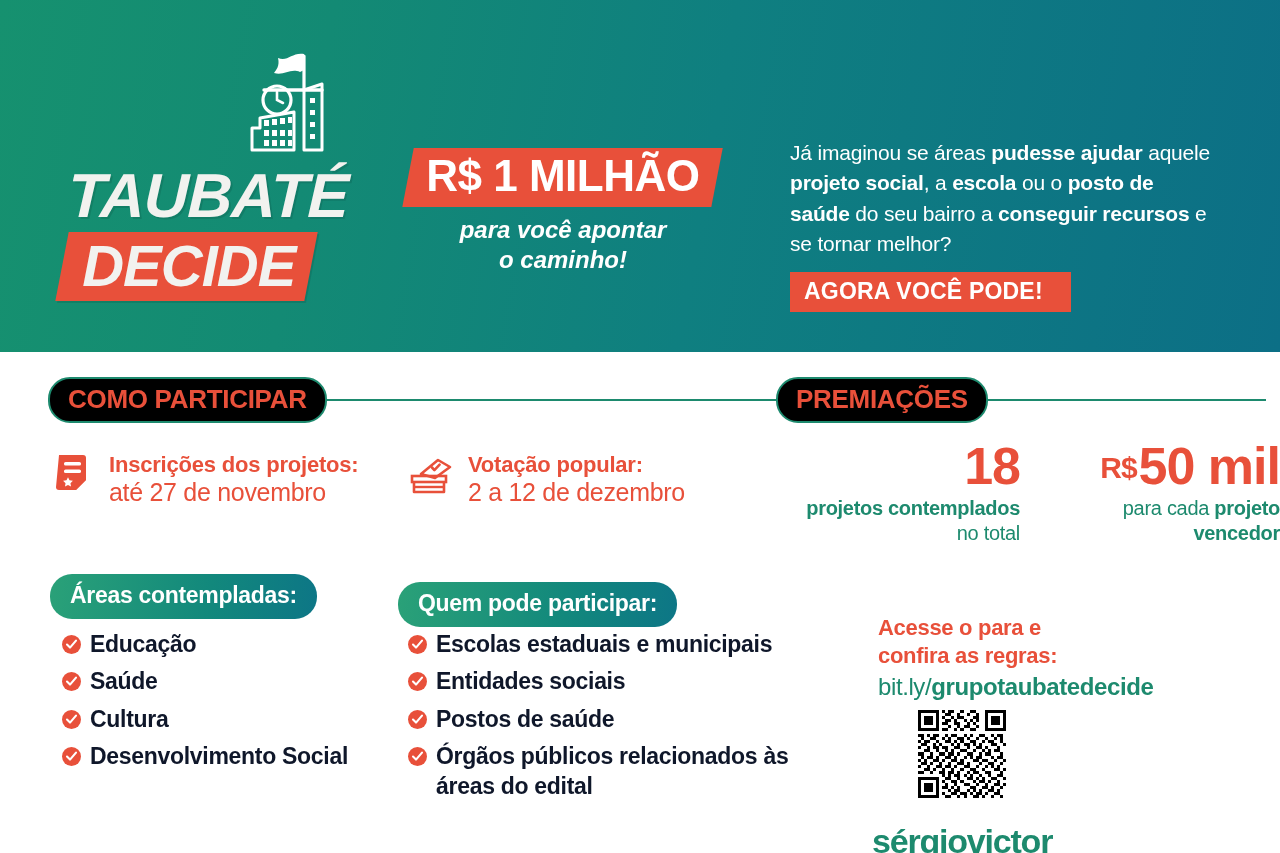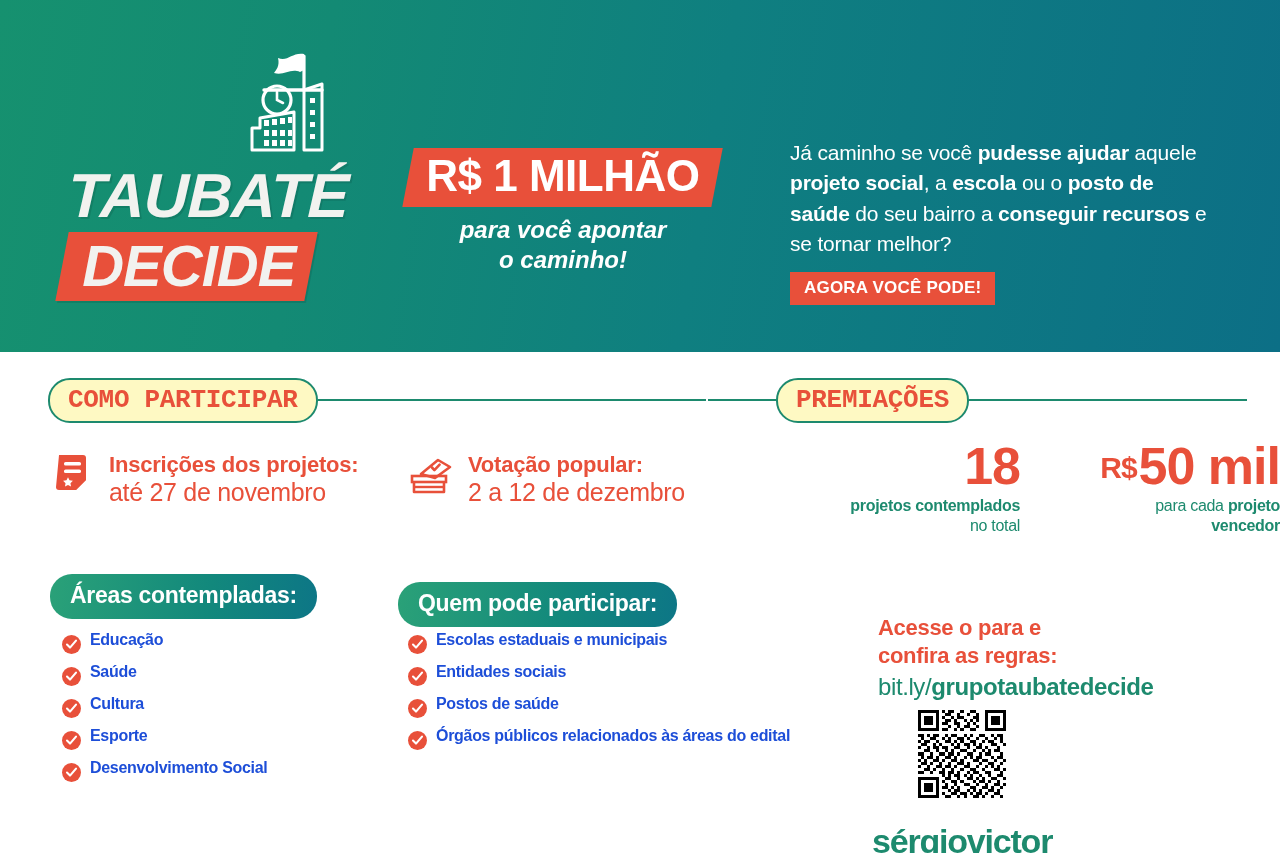--- a/index.html
+++ b/index.html
@@ -62,32 +62,32 @@
 
   
   .para-block { position: absolute; left: 790px; top: 138px; width: 420px; }
   .para-block p {
     font-size: 21px; color: #ffffff; line-height: 1.45; letter-spacing: -0.2px;
   }
   .para-block b { font-weight: bold; }
   .agora-badge {
     display: inline-block; margin-top: 12px;
     background: #e8503a; color: #ffffff;
-    font-size: 17px; font-weight: bold; letter-spacing: 0.2px;
-    padding: 6px 14px 7px 14px;
+    font-size: 23px; font-weight: bold; letter-spacing: 0.2px;
+    padding: 6px 28px 7px 14px;
   }
 
   
   .body-area { position: absolute; left: 0; top: 352px; width: 1280px; height: 501px; background: #fff; }
 
   
   .sec-head { position: absolute; height: 40px; display: flex; align-items: center; }
   .sec-pill {
     border: 2.5px solid #1d8a6e; border-radius: 22px;
-    padding: 5px 18px 6px 18px; background: #fef9c3; position: relative; z-index: 2; font-family: Liberation Mono, monospace;
+    padding: 5px 18px 6px 18px; background: #000000; position: relative; z-index: 2;
   }
   .sec-pill span {
     font-size: 26px; font-weight: bold; color: #e8503a; letter-spacing: -0.3px;
     white-space: nowrap;
   }
   .rule { height: 2.5px; background: #1d8a6e; flex: 0 0 auto; }
 
   #head-como { left: 48px; top: 28px; }
   #head-como .rule-right { width: 388px; }
   #head-prem { left: 708px; top: 28px; }
@@ -100,21 +100,21 @@
   #date-vota { left: 408px; top: 100px; }
   .date-text .l1 { font-size: 22px; font-weight: bold; color: #e8503a; line-height: 1.15; letter-spacing: -0.2px; }
   .date-text .l2 { font-size: 25px; color: #e8503a; line-height: 1.2; letter-spacing: -0.3px; }
 
   
   .prize { position: absolute; text-align: right; }
   #prize-18 { left: 770px; top: 88px; width: 250px; }
   #prize-50 { left: 1030px; top: 88px; width: 250px; }
   .prize .big { font-size: 52px; font-weight: bold; color: #e8503a; line-height: 1; letter-spacing: -1px; }
   .prize .big .rs { font-size: 30px; vertical-align: 6px; margin-right: 2px; }
-  .prize .sub { margin-top: 4px; font-size: 16px; color: #1d8a6e; line-height: 1.25; letter-spacing: -0.3px; }
+  .prize .sub { margin-top: 4px; font-size: 20px; color: #1d8a6e; line-height: 1.25; letter-spacing: -0.3px; }
   .prize .sub b { font-weight: bold; }
 
   
   .glabel {
     position: absolute; display: inline-block;
     background: linear-gradient(95deg, #2aa178 0%, #12887c 60%, #0d7686 100%);
     border-radius: 22px; padding: 8px 20px 10px 20px;
   }
   .glabel span { font-size: 23px; font-weight: bold; color: #ffffff; letter-spacing: -0.3px; white-space: nowrap; }
   #label-areas { left: 50px; top: 222px; }
@@ -123,21 +123,21 @@
   
   .clist { position: absolute; }
   #list-areas { left: 62px; top: 278px; width: 340px; }
   #list-quem { left: 408px; top: 278px; width: 420px; }
   .citem { display: flex; align-items: flex-start; gap: 9px; margin-bottom: 8px; }
   .check {
     flex: 0 0 auto; width: 19px; height: 19px; border-radius: 50%;
     background: #e8503a; margin-top: 5px; position: relative;
   }
   .check svg { position: absolute; left: 3px; top: 3px; }
-  .citem .ctext { font-size: 16px; font-weight: bold; color: #1d4ed8; line-height: 1.28; letter-spacing: -0.3px; }
+  .citem .ctext { font-size: 23px; font-weight: bold; color: #0f172a; line-height: 1.28; letter-spacing: -0.3px; }
 
   
   .site-block { position: absolute; left: 878px; top: 262px; width: 330px; }
   .site-block .s1 { font-size: 22px; font-weight: bold; color: #e8503a; line-height: 1.25; letter-spacing: -0.3px; }
   .site-block .s2 { font-size: 24px; color: #1d8a6e; line-height: 1.3; letter-spacing: -0.4px; margin-top: 2px; }
   .site-block .s2 b { font-weight: bold; text-align: center; }
 
   .qr-row { position: absolute; left: 872px; top: 358px; display: flex; align-items: center; gap: 26px; flex-direction: column; }
   .qr-box { width: 88px; height: 88px; background: #fff; }
   .sig .name { font-size: 34px; font-weight: bold; color: #1d8a6e; letter-spacing: -1.2px; line-height: 1; }
@@ -195,21 +195,21 @@
       <div class="milhao-banner">
         <span class="txt">R$ 1 MILHÃO</span>
       </div>
       <div class="milhao-sub">
         <div>para você apontar</div>
         <div>o caminho!</div>
       </div>
     </div>
 
     <div class="para-block">
-      <p><span>Já caminho se você </span><b>pudesse ajudar</b><span> aquele </span><b>projeto social</b><span>, a </span><b>escola</b><span> ou o </span><b>posto de saúde</b><span> do seu bairro a </span><b>conseguir recursos</b><span> e se tornar melhor?</span></p>
+      <p><span>Já imaginou se áreas </span><b>pudesse ajudar</b><span> aquele </span><b>projeto social</b><span>, a </span><b>escola</b><span> ou o </span><b>posto de saúde</b><span> do seu bairro a </span><b>conseguir recursos</b><span> e se tornar melhor?</span></p>
       <div class="agora-badge">AGORA VOCÊ PODE!</div>
     </div>
   </div>
 
   <div class="body-area">
 
     <div class="sec-head" id="head-como">
       <div class="sec-pill">
         <span>COMO PARTICIPAR</span>
       </div>
@@ -296,28 +296,20 @@
           </span>
         <span class="ctext">Saúde</span>
       </div>
       <div class="citem">
         <span class="check">
             <svg width="13" height="13" viewBox="0 0 13 13">
               <path d="M2 6.6 L5 9.6 L11 2.6" stroke="#fff" stroke-width="2.1" fill="none" stroke-linecap="round" stroke-linejoin="round"></path>
             </svg>
           </span>
         <span class="ctext">Cultura</span>
-      </div>
-      <div class="citem">
-        <span class="check">
-            <svg width="13" height="13" viewBox="0 0 13 13">
-              <path d="M2 6.6 L5 9.6 L11 2.6" stroke="#fff" stroke-width="2.1" fill="none" stroke-linecap="round" stroke-linejoin="round"></path>
-            </svg>
-          </span>
-        <span class="ctext">Esporte</span>
       </div>
       <div class="citem">
         <span class="check">
             <svg width="13" height="13" viewBox="0 0 13 13">
               <path d="M2 6.6 L5 9.6 L11 2.6" stroke="#fff" stroke-width="2.1" fill="none" stroke-linecap="round" stroke-linejoin="round"></path>
             </svg>
           </span>
         <span class="ctext">Desenvolvimento Social</span>
       </div>
     </div>

